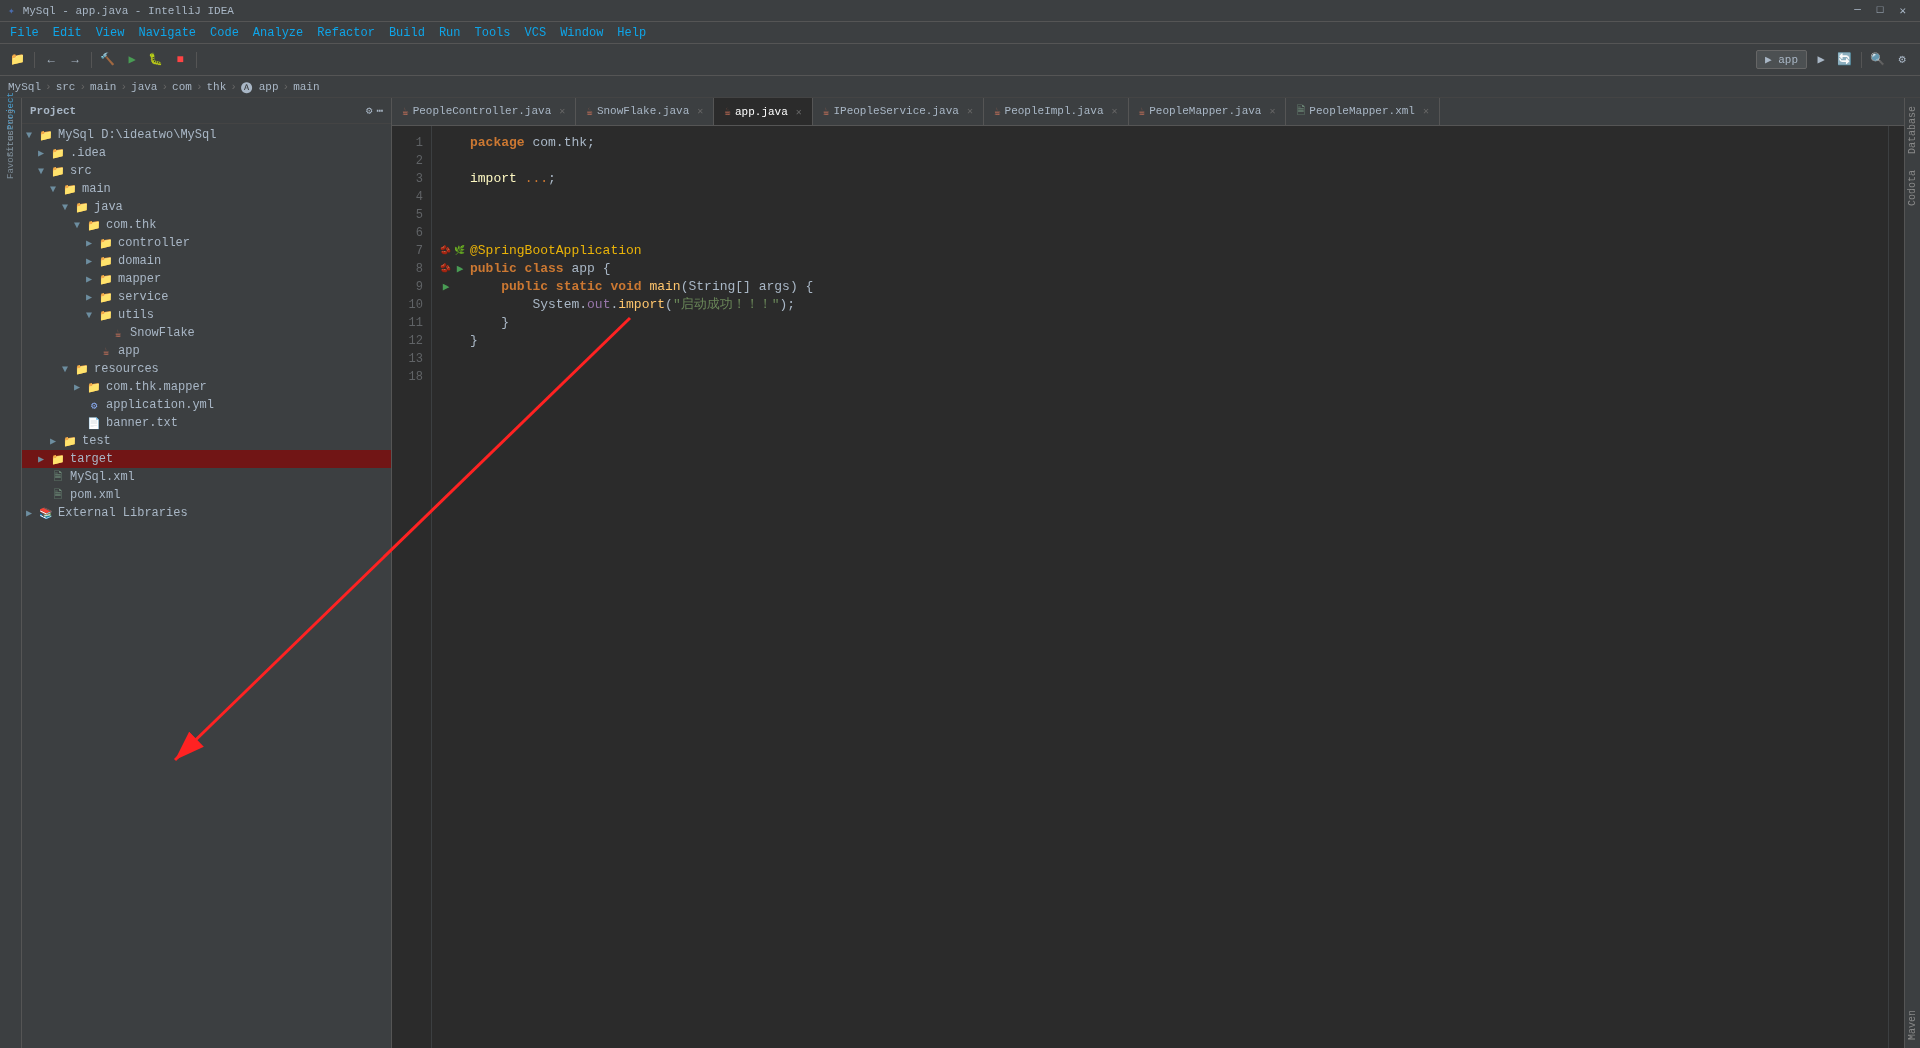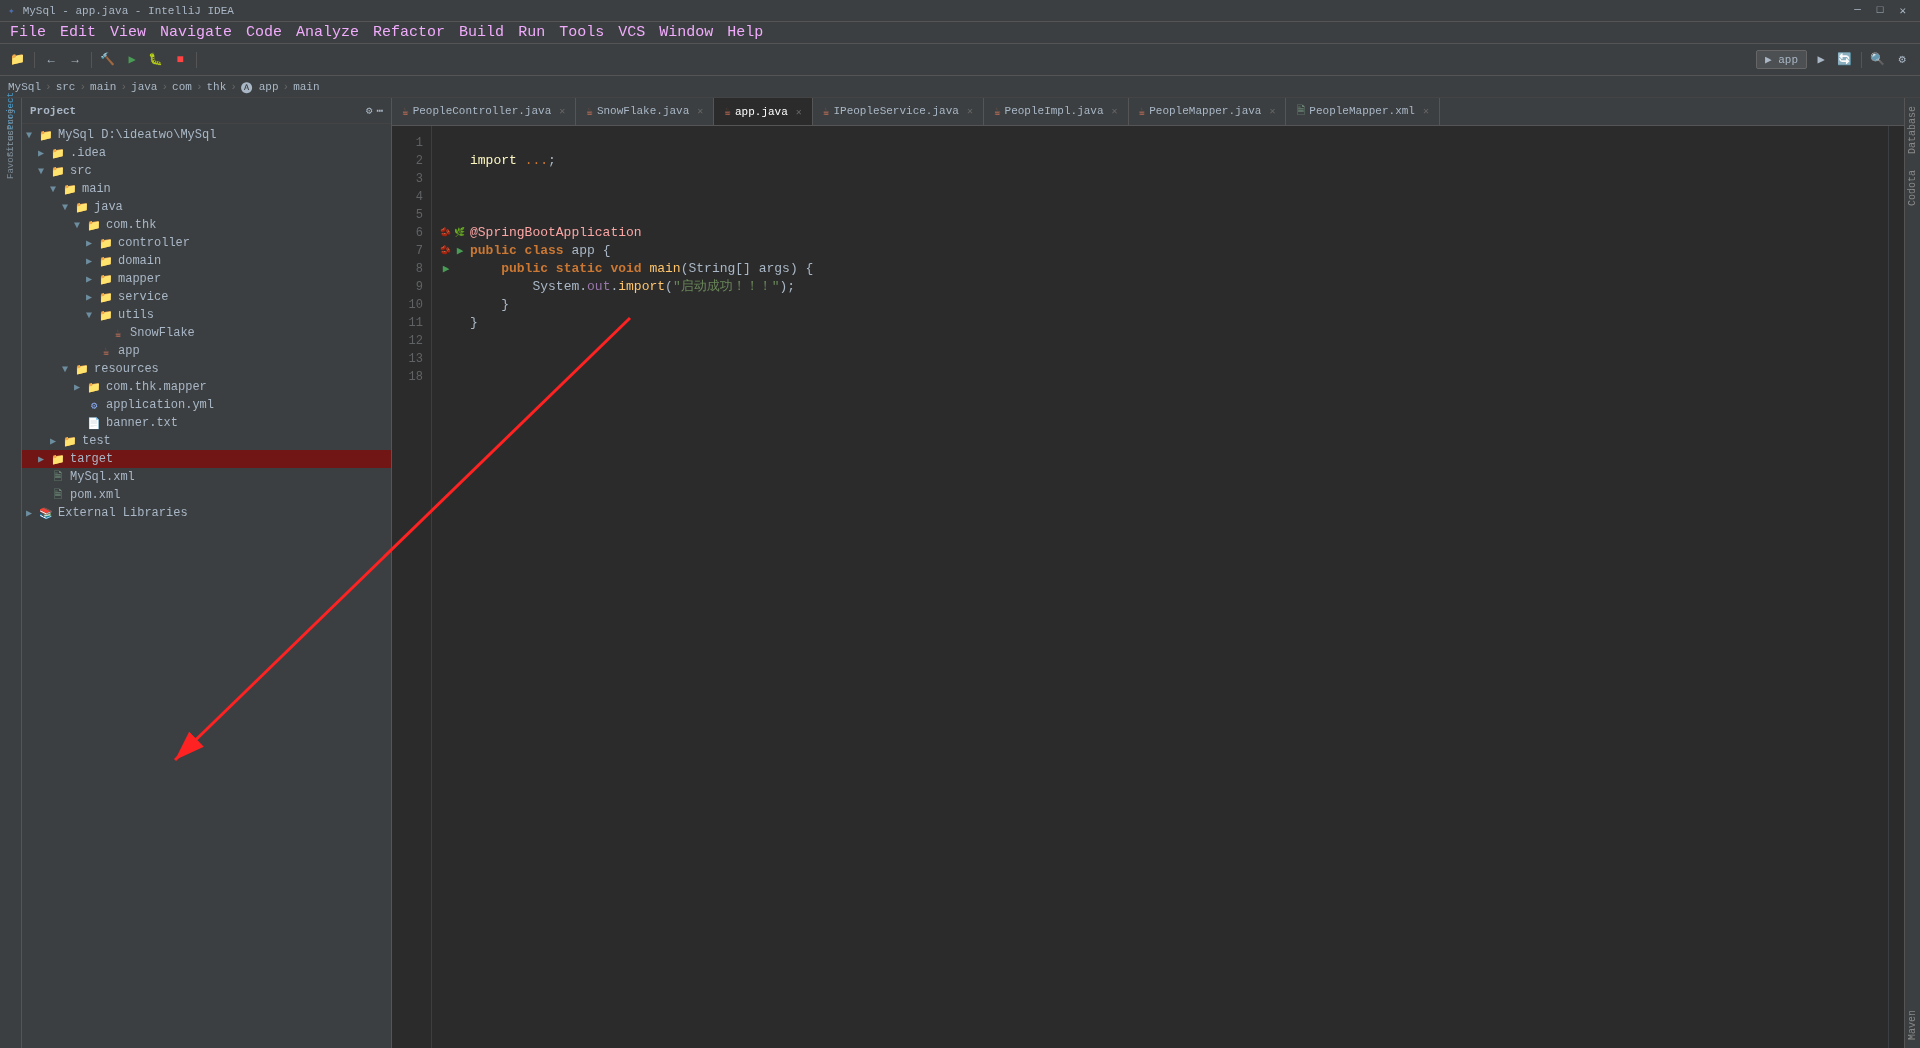--- a/index.html
+++ b/index.html
@@ -45,22 +45,22 @@
     #menubar {
       height: 22px;
       background: #3c3f41;
       display: flex;
       align-items: center;
       padding: 0 4px;
       gap: 2px;
       border-bottom: 1px solid #555;
     }
     #menubar span {
-      font-size: 15px;
-      color: #f0abfc;
+      font-size: 12px;
+      color: #0ea5e9;
       padding: 2px 6px;
       cursor: pointer;
     }
 
     
     #toolbar {
       height: 32px;
       background: #3c3f41;
       display: flex;
       align-items: center;
@@ -243,21 +243,21 @@
       width: 12px; height: 12px;
       display: inline-flex; align-items: center; justify-content: center;
       font-size: 9px; cursor: pointer;
     }
     .icon-green { color: #499c54; }
     .icon-spring { color: #6a9955; }
     .run-arrow { color: #499c54; font-size: 11px; }
 
     
     .kw { color: #cc7832; font-weight: bold; }
-    .annotation { color: #fca5a5; }
+    .annotation { color: #eab308; }
     .string { color: #6a8759; }
     .type { color: #a9b7c6; }
     .method { color: #ffc66d; }
     .classname { color: #a9b7c6; }
     .pkg { color: #a9b7c6; }
     .import-kw { color: #fef9c3; }
     .dots { color: #cc7832; }
 
     
     #right-sidebar {
@@ -569,20 +569,24 @@
         <span class="line-num">8</span>
         <span class="line-num">9</span>
         <span class="line-num">10</span>
         <span class="line-num">11</span>
         <span class="line-num">12</span>
         <span class="line-num">13</span>
         <span class="line-num">18</span>
       </div>
       <div id="code-content">
 
+        <div class="code-line">
+          <span class="line-icons"></span>
+          <span><span class="kw">package</span> <span class="pkg">com.thk</span>;</span>
+        </div>
 
         <div class="code-line">
           <span class="line-icons"></span>
           <span>&nbsp;</span>
         </div>
 
         <div class="code-line">
           <span class="line-icons"></span>
           <span><span class="import-kw">import</span> <span class="dots">...</span>;</span>
         </div>

